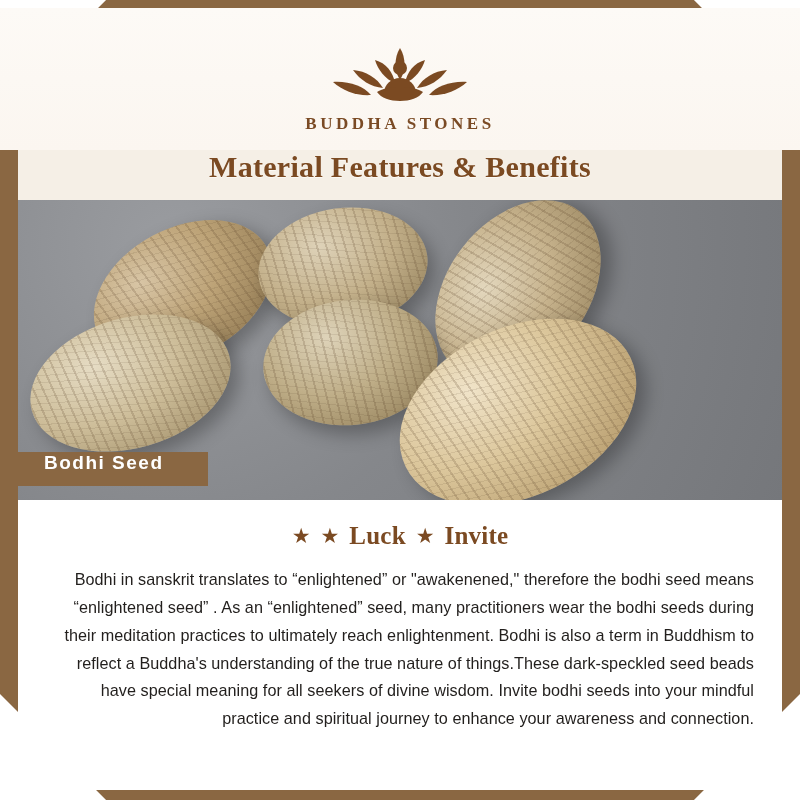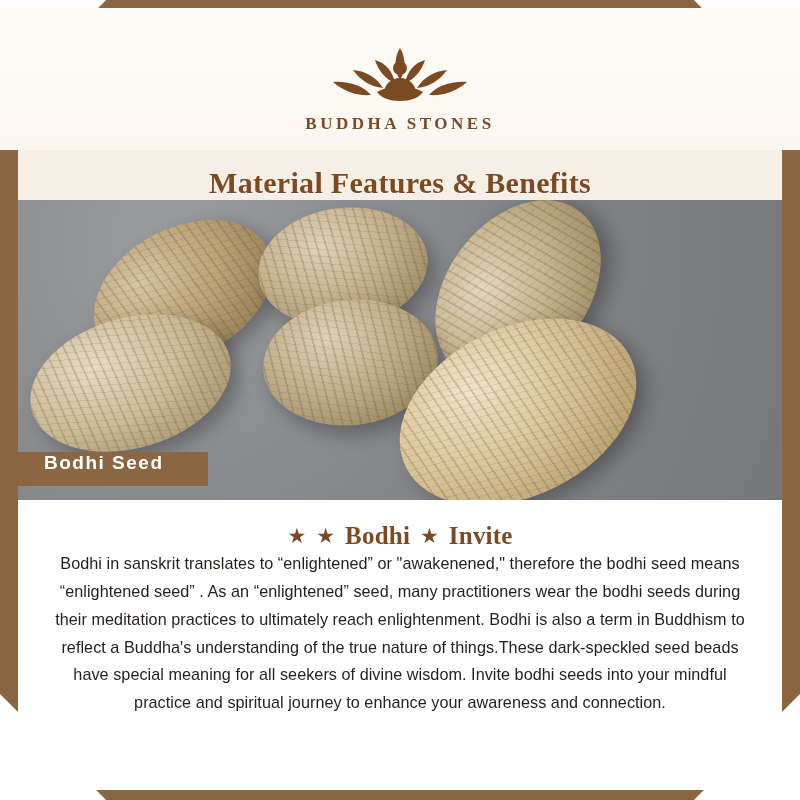--- a/index.html
+++ b/index.html
@@ -87,21 +87,21 @@
 
   
   .title-band {
     position: absolute;
     left: 18px;
     top: 142px;
     width: 764px;
     height: 50px;
     background: #f5efe6;
     display: flex;
-    align-items: flex-end;
+    align-items: flex-start;
     justify-content: center;
   }
   .title-text {
     font-size: 30px;
     font-weight: bold;
     color: #7b4a22;
     font-family: "Liberation Serif", serif;
     letter-spacing: 0.3px;
     text-shadow: 0 1px 0 rgba(255,255,255,0.6);
   }
@@ -212,24 +212,25 @@
     font-weight: bold;
     color: #7b4a22;
     letter-spacing: 0.2px;
   }
   .star {
     font-size: 21px;
     color: #7b4a22;
     line-height: 1;
   }
   .body-text {
+    margin-top: 16px;
     font-size: 16.2px;
     line-height: 1.72;
     color: #221f1d;
-    text-align: center;
+    text-align: right;
     letter-spacing: 0.05px;
   }
 </style>
 </head>
 <body>
 
 <div class="page">
 
   <div class="frame-outer"></div>
   <div class="frame-inner"></div>
@@ -289,21 +290,21 @@
     </div>
 
     <div class="caption-bar">
       <span class="caption-text">Bodhi  Seed</span>
     </div>
 
     <div class="panel">
       <div class="keywords">
         <span class="star">★</span>
         <span class="star">★</span>
-        <span class="kw">Bodhi</span>
+        <span class="kw">Luck</span>
         <span class="star">★</span>
         <span class="kw">Invite</span>
       </div>
       <div class="body-text">Bodhi in sanskrit translates to “enlightened” or "awakenened," therefore the bodhi seed means “enlightened seed” . As an “enlightened” seed, many practitioners wear the bodhi seeds during their meditation practices to ultimately reach enlightenment. Bodhi is also a term in Buddhism to reflect a Buddha's understanding of the true nature of things.These dark-speckled seed beads have special meaning for all seekers of divine wisdom. Invite bodhi seeds into your mindful practice and spiritual journey to enhance your awareness and connection.</div>
     </div>
 
   </div>
 </div>
 
 </body></html>

